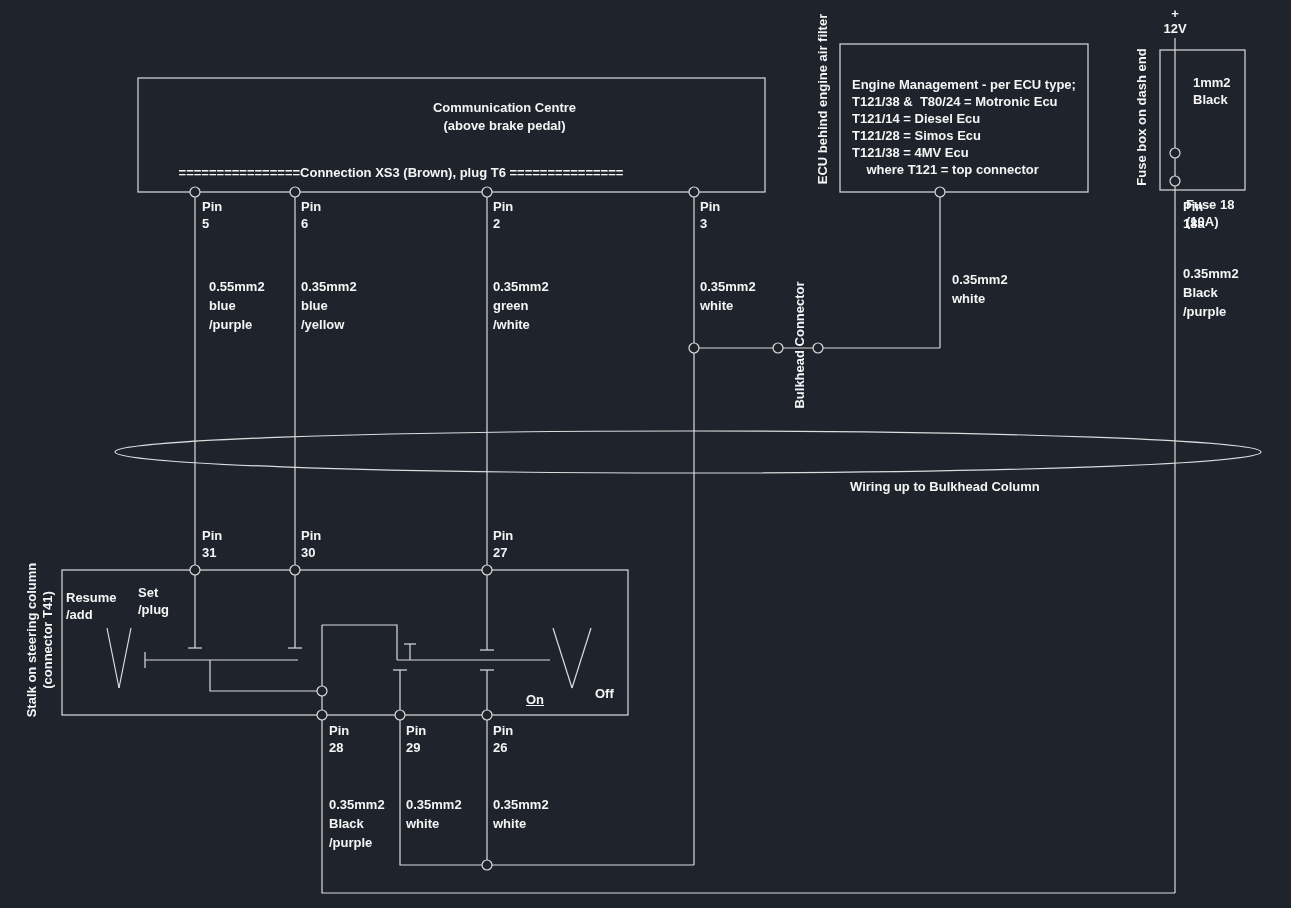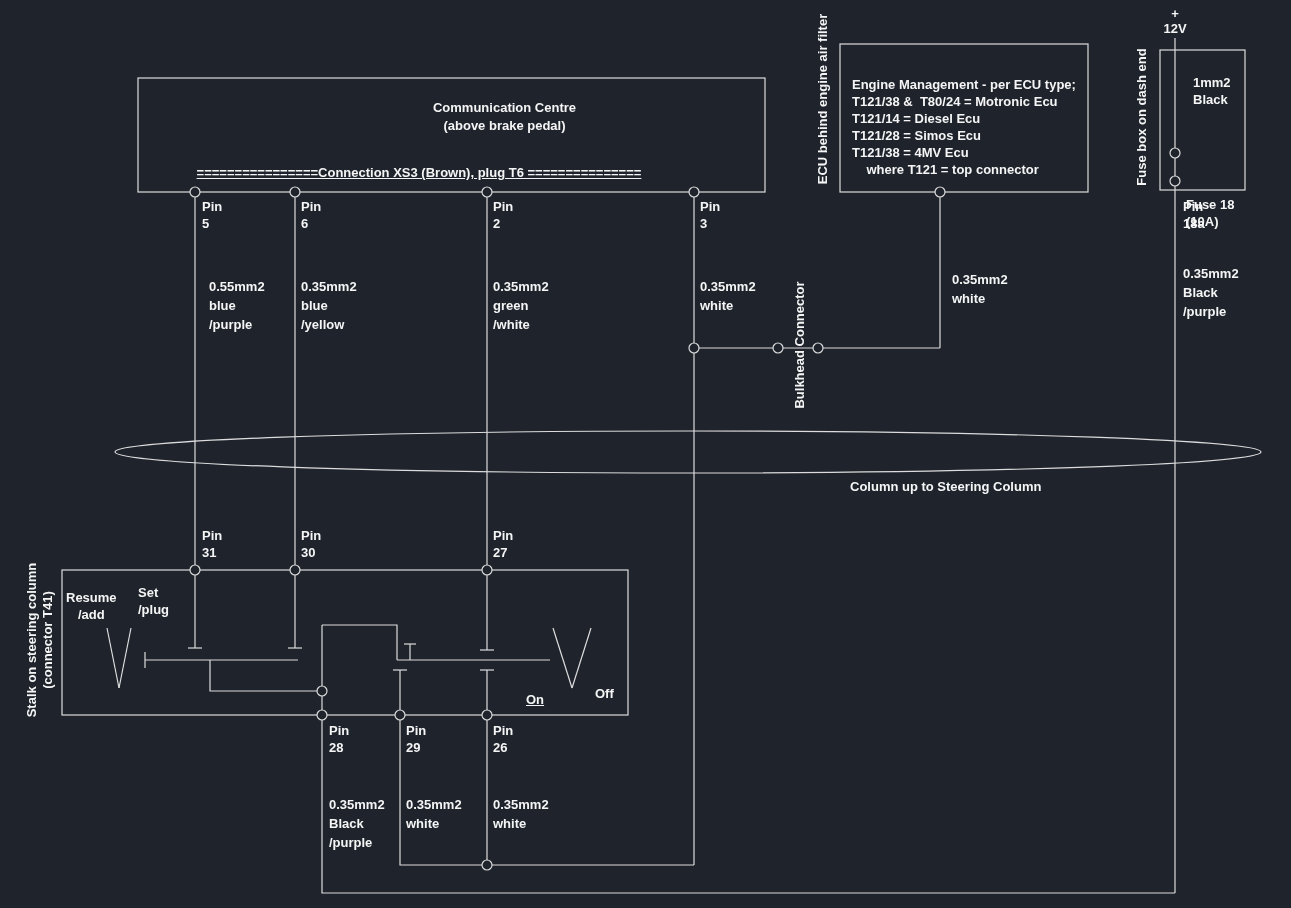--- a/index.html
+++ b/index.html
@@ -93,21 +93,21 @@
       <circle cx="400" cy="715" r="5"></circle>
       <circle cx="487" cy="715" r="5"></circle>
       <circle cx="487" cy="865" r="5"></circle>
       <circle cx="1175" cy="153" r="5"></circle>
       <circle cx="1175" cy="181" r="5"></circle>
     </g>
   </svg>
 
   <div class="txt center" style="left:128px; top:99px; width:753px; line-height:18px;">Communication Centre
 (above brake pedal)</div>
-  <div class="txt center" style="left:152px; top:164px; width:534px;text-decoration:underline;">================Connection XS3 (Brown), plug T6 ===============</div>
+  <div class="txt center" style="left:134px; top:164px; width:534px;">================Connection XS3 (Brown), plug T6 ===============</div>
 
   <div class="txt" style="left:202px; top:198px;">Pin
 5</div>
   <div class="txt" style="left:301px; top:198px;">Pin
 6</div>
   <div class="txt" style="left:493px; top:198px;">Pin
 2</div>
   <div class="txt" style="left:700px; top:198px;">Pin
 3</div>
 
@@ -141,33 +141,33 @@
   <div class="txt" style="left:1183px; top:74px;margin-left:10px;">1mm2
 Black</div>
   <div class="txt" style="left:1186px; top:152px;margin-top:44px;">Fuse 18
 (10A)</div>
   <div class="txt" style="left:1183px; top:198px;">Pin
 18a</div>
   <div class="txt spec" style="left:1183px; top:264px;">0.35mm2
 Black
 /purple</div>
 
-  <div class="txt" style="left:850px; top:478px;">Column up to Steering Column</div>
+  <div class="txt" style="left:850px; top:478px;">Wiring up to Bulkhead Column</div>
 
   <div class="vtext" style="left:40px; top:640px;">Stalk on steering column
 (connector T41)</div>
 
   <div class="txt" style="left:202px; top:527px;">Pin
 31</div>
   <div class="txt" style="left:301px; top:527px;">Pin
 30</div>
   <div class="txt" style="left:493px; top:527px;">Pin
 27</div>
 
-  <div class="txt" style="left:66px;  top:589px;text-align:center;">Resume
+  <div class="txt" style="left:66px;  top:589px;">Resume
 /add</div>
   <div class="txt" style="left:138px; top:584px;">Set
 /plug</div>
   <div class="txt" style="left:526px; top:691px;text-decoration:underline;">On</div>
   <div class="txt" style="left:595px; top:685px;">Off</div>
 
   <div class="txt" style="left:329px; top:722px;">Pin
 28</div>
   <div class="txt" style="left:406px; top:722px;">Pin
 29</div>

